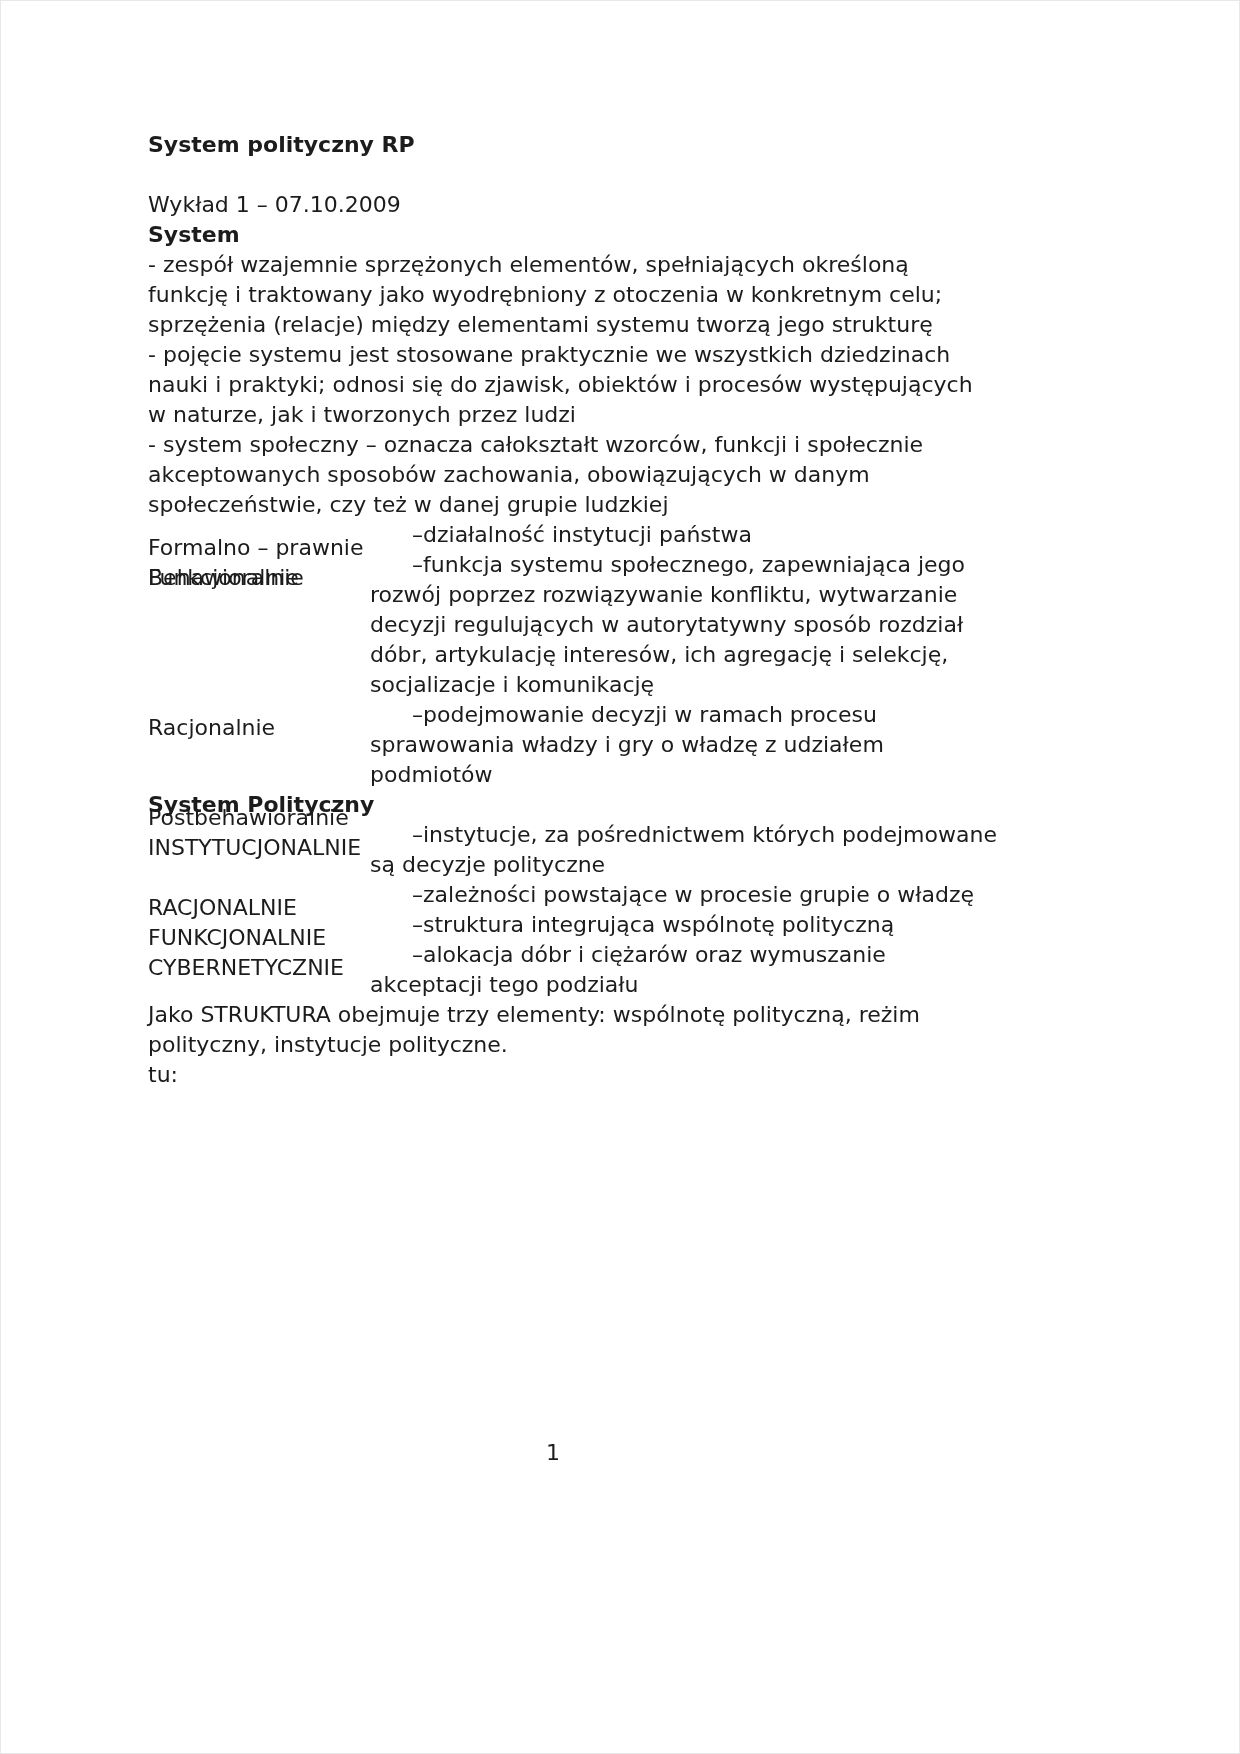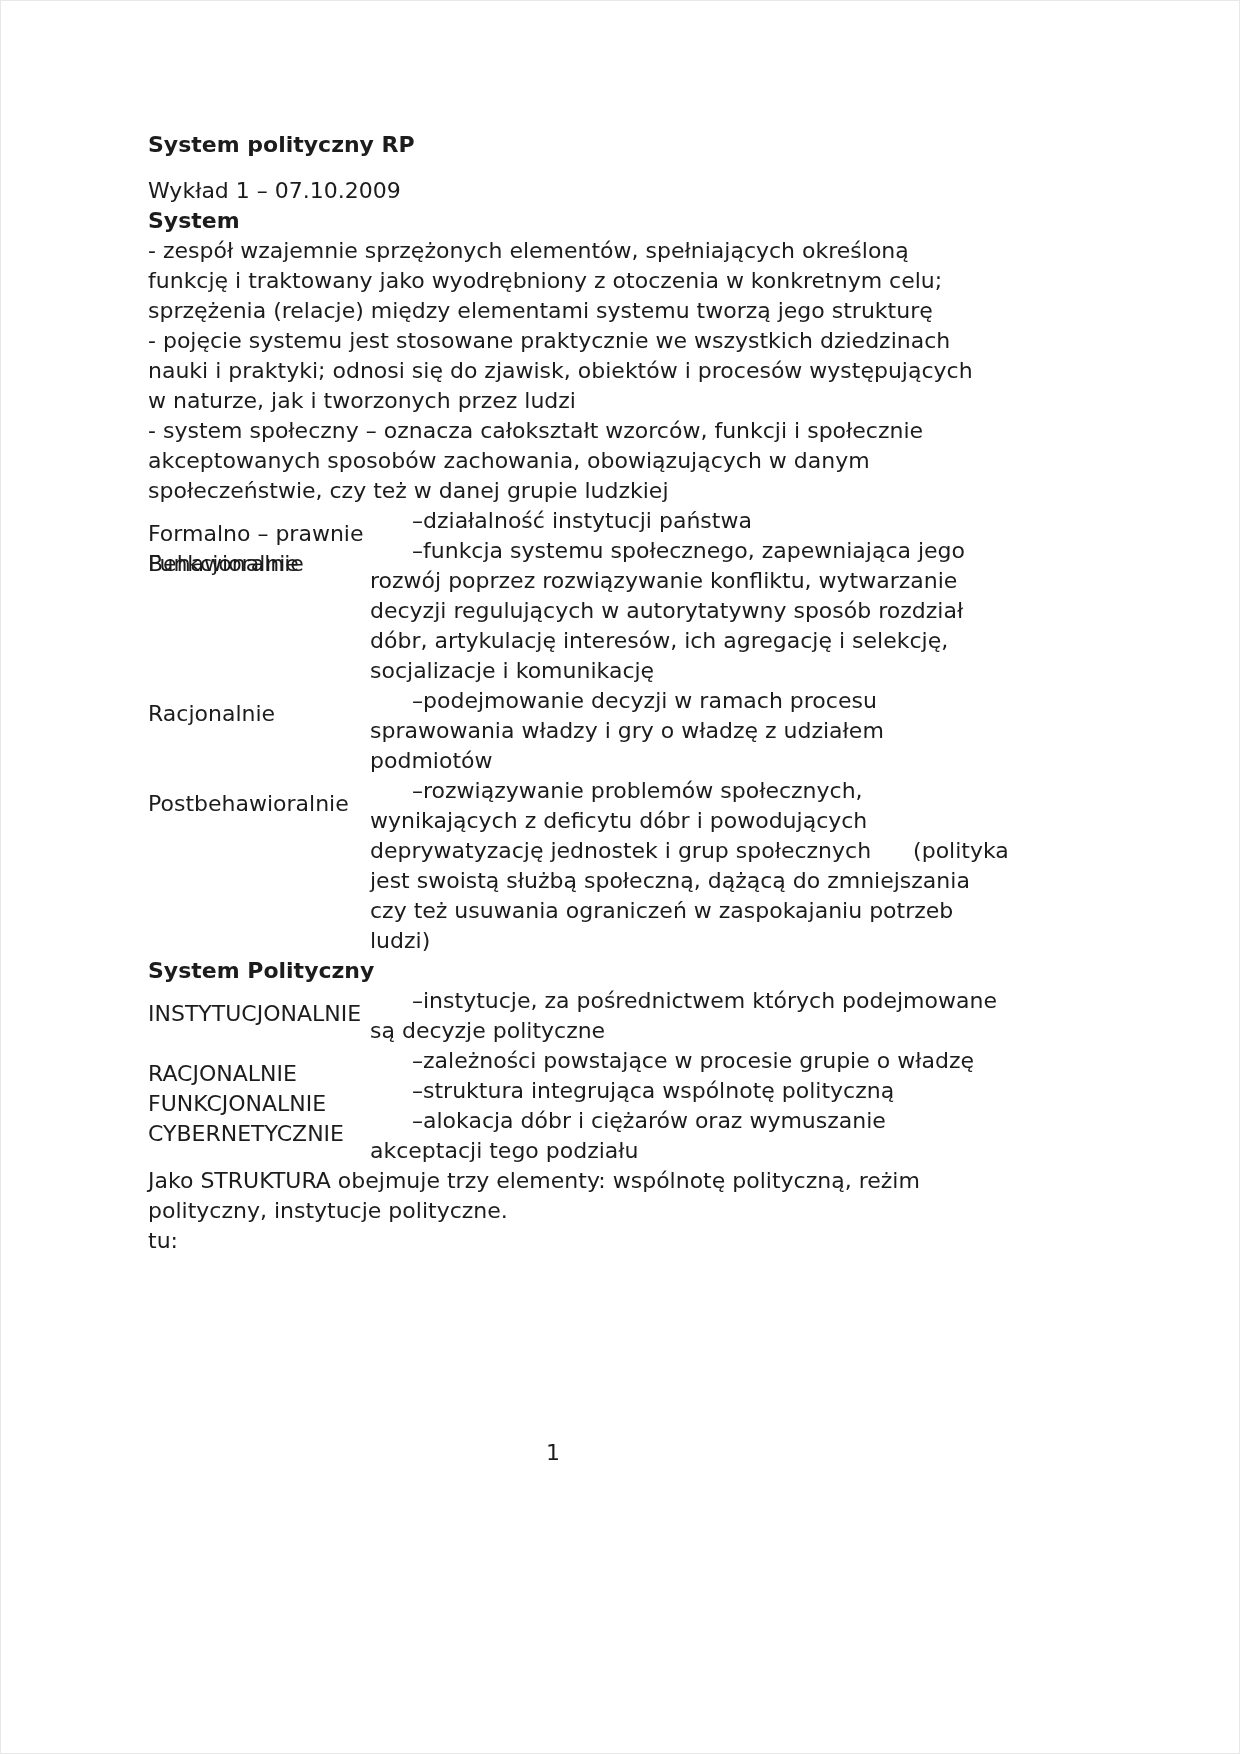--- a/index.html
+++ b/index.html
@@ -15,21 +15,21 @@
     box-shadow: inset 0 0 0 1px #e8e8e8;
     overflow: hidden;
   }
   .page {
     position: absolute;
     inset: 0;
     padding: 130px 0 15px 148px;
     border-radius: 23px;
   }
   .title { font-weight: bold; }
-  .spaced { margin-top: 16px; }
+  .spaced { margin-top: 30px; }
   .heading { font-weight: bold; }
   .para {
     white-space: pre-wrap;
     width: 940px;
   }
   .def-item {
     position: relative;
     width: 940px;
   }
   .def-item .term {
@@ -88,26 +88,20 @@
 socjalizacje i komunikację</div>
   </div>
   <div class="def-item">
     <span class="term">Racjonalnie</span>
     <div class="def">–podejmowanie decyzji w ramach procesu
 sprawowania władzy i gry o władzę z udziałem
 podmiotów</div>
   </div>
   <div class="def-item">
     <span class="term">Postbehawioralnie</span>
-    <div class="def">–rozwiązywanie problemów społecznych,
-wynikających z deficytu dóbr i powodujących
-deprywatyzację jednostek i grup społecznych      (polityka
-jest swoistą służbą społeczną, dążącą do zmniejszania
-czy też usuwania ograniczeń w zaspokajaniu potrzeb
-ludzi)</div>
   </div>
 
   <div class="heading">System Polityczny</div>
 
   <div class="def-item">
     <span class="term">INSTYTUCJONALNIE</span>
     <div class="def">–instytucje, za pośrednictwem których podejmowane
 są decyzje polityczne</div>
   </div>
   <div class="def-item">

